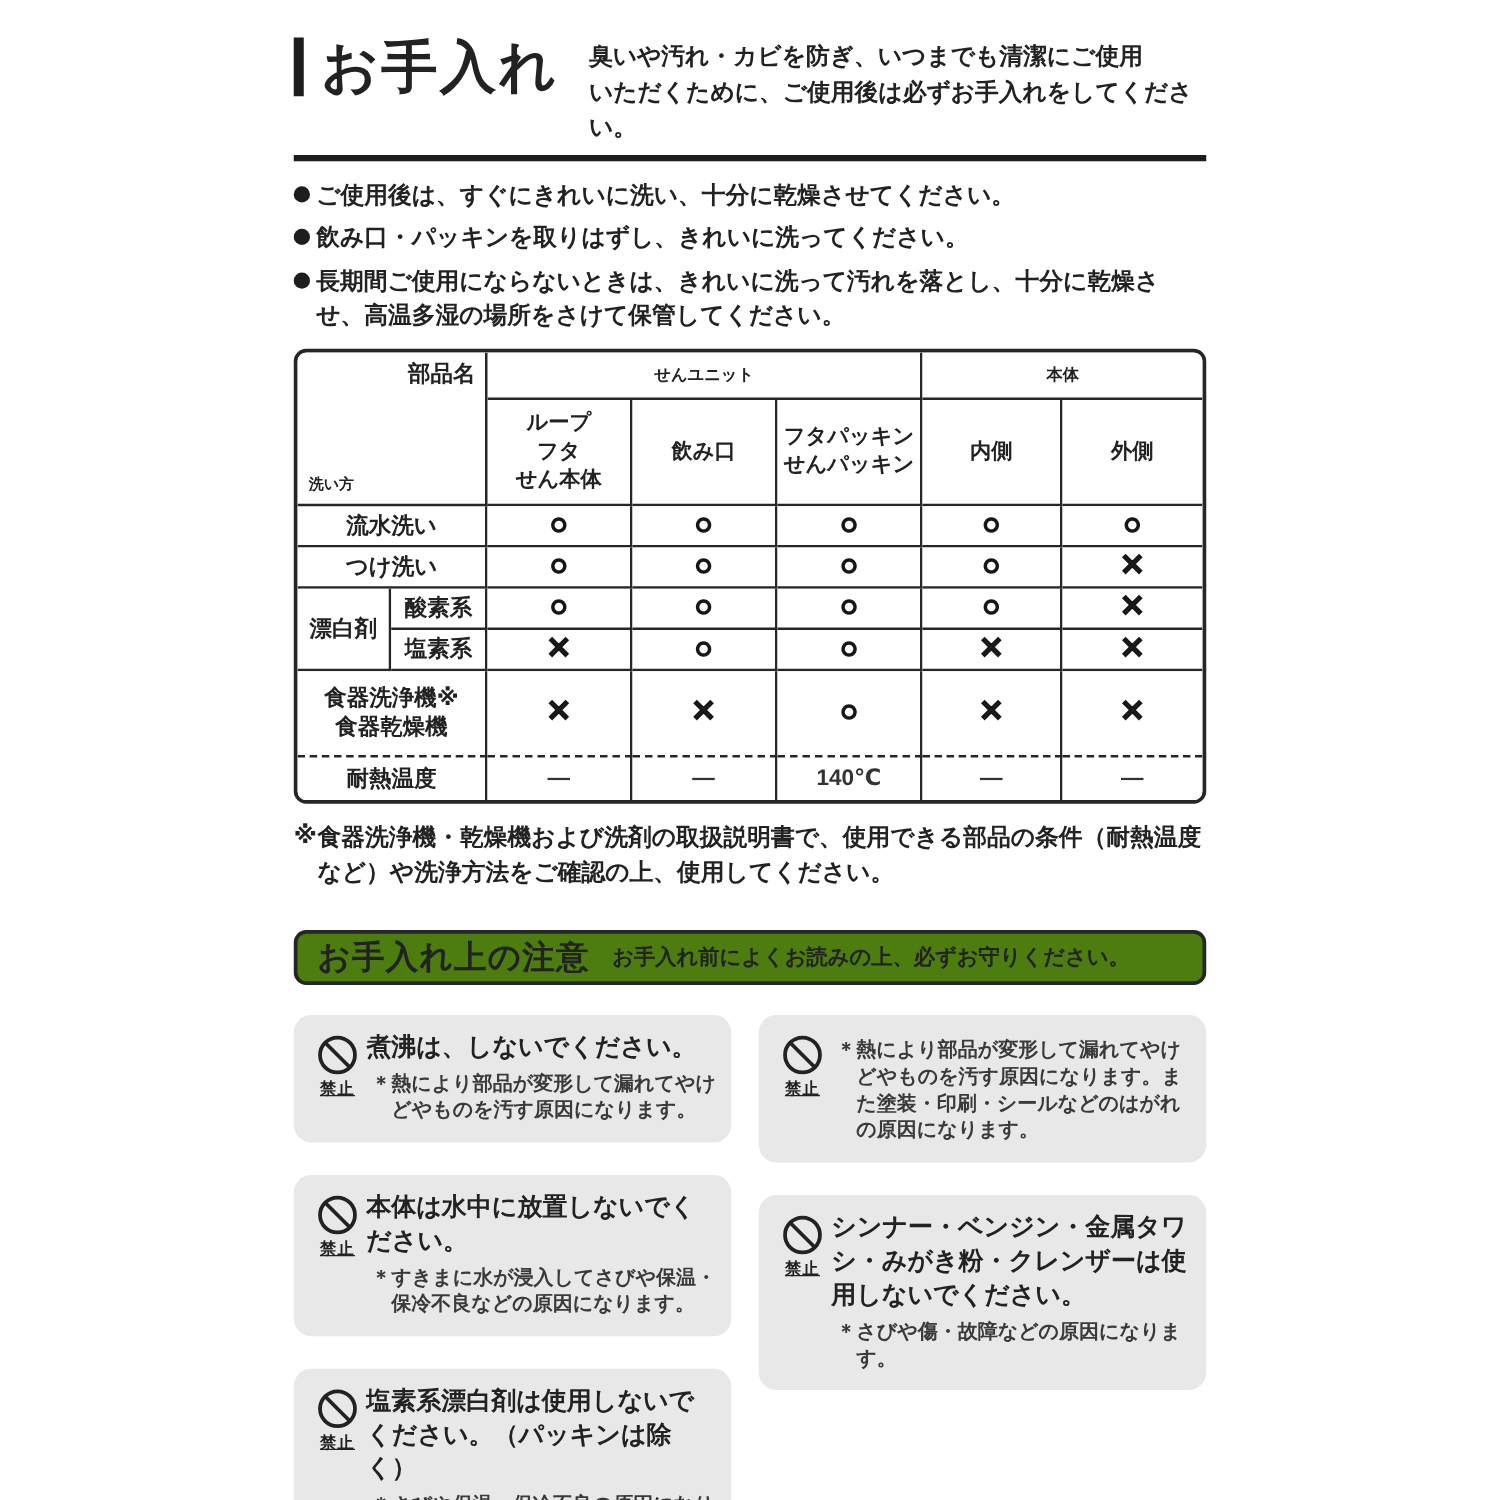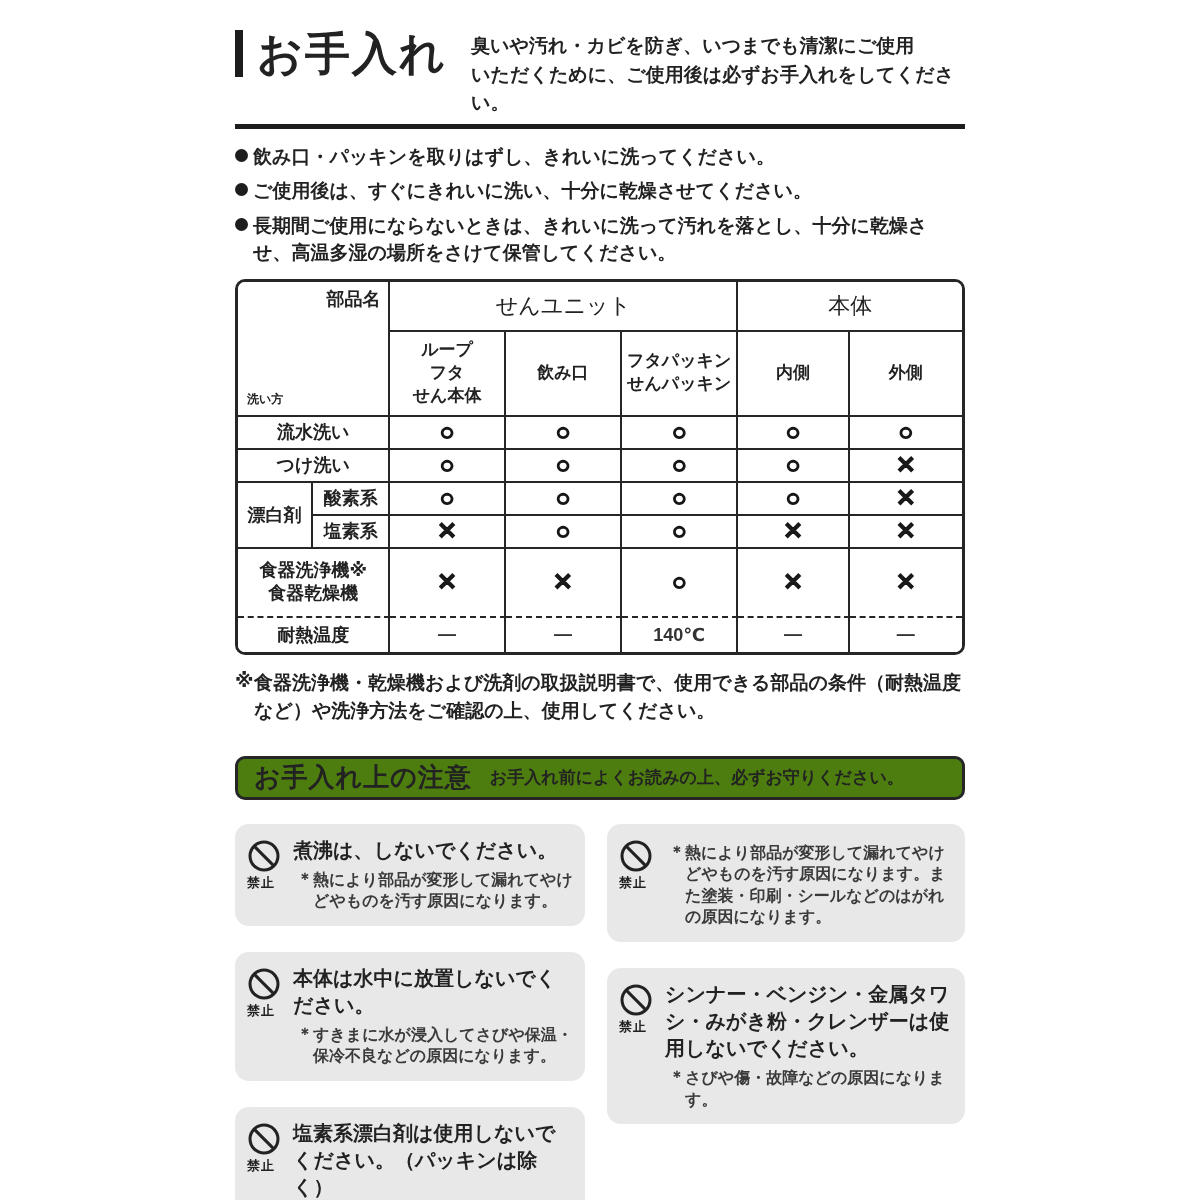--- a/index.html
+++ b/index.html
@@ -49,21 +49,21 @@
   table.care td{
     border-right:2px solid #262626;
     border-bottom:2px solid #262626;
     text-align:center;vertical-align:middle;
     padding:2px 2px;box-sizing:border-box;
     background:#fff;
   }
   table.care tr td:last-child{border-right:none;}
   table.care tr.r-heat td{border-bottom:none;border-top:2px dashed #262626;}
   table.care tr.r-dish td{border-bottom:none;}
-  .h-group{font-size:22px;font-weight:400;height:50px;}
+  .h-group{font-size:13px;font-weight:700;height:38px;}
   .h-part{font-size:17px;font-weight:700;line-height:1.35;height:85px;white-space:pre-line;}
   td.corner{position:relative;padding:0;
     background:
       linear-gradient(to bottom right,
         rgba(0,0,0,0) calc(50% - 1.2px), #2a2a2a calc(50% - 1.2px),
         #2a2a2a calc(50% + 1.2px), rgba(0,0,0,0) calc(50% + 1.2px)) #fff;
   }
   .corner-top{position:absolute;top:5px;right:8px;font-size:18px;font-weight:800;}
   .corner-bottom{position:absolute;bottom:7px;left:9px;font-size:12px;font-weight:800;}
   td.lbl{font-size:18px;font-weight:700;margin-left:36px;}
@@ -99,22 +99,23 @@
     margin-top:24px;
     display:grid;grid-template-columns:350px 358px;column-gap:22px;
   }
   .wcol{display:flex;flex-direction:column;gap:26px;}
   .wbox{
     background:#e8e8e8;border-radius:14px;
     padding:13px 12px 14px 12px;
     display:flex;align-items:flex-start;
   }
   .wicon{
-    flex:0 0 46px;display:flex;flex-direction:column;align-items:flex-start;
+    flex:0 0 46px;display:flex;flex-direction:column;align-items:center;
     padding-top:2px;
+    text-decoration:underline;
   }
   .wicon svg{display:block;}
   .ban-label{font-size:13px;font-weight:800;margin-top:1px;letter-spacing:1px;}
   .wbody{flex:1;min-width:0;}
   .wtitle{font-size:20px;font-weight:800;line-height:1.35;}
   .wnote{display:flex;margin-top:5px;padding-left:4px;}
   .wnote-marker{flex:0 0 15px;font-size:16px;font-weight:600;color:#3a3a3a;}
   .wnote-text{font-size:16px;font-weight:600;line-height:1.35;color:#3a3a3a;}
 </style>
 </head>
@@ -124,25 +125,25 @@
 
   <div class="care-header">
     <div class="care-title">お手入れ</div>
     <div class="care-lead">臭いや汚れ・カビを防ぎ、いつまでも清潔にご使用
 いただくために、ご使用後は必ずお手入れをしてください。</div>
   </div>
 
   <div class="bullets">
     <div class="bullet">
       <span class="bullet-dot"></span>
-      <span class="bullet-text">飲み口・パッキンを取りはずし、きれいに洗ってください。</span>
+      <span class="bullet-text">ご使用後は、すぐにきれいに洗い、十分に乾燥させてください。</span>
     </div>
     <div class="bullet">
       <span class="bullet-dot"></span>
-      <span class="bullet-text">ご使用後は、すぐにきれいに洗い、十分に乾燥させてください。</span>
+      <span class="bullet-text">飲み口・パッキンを取りはずし、きれいに洗ってください。</span>
     </div>
     <div class="bullet">
       <span class="bullet-dot"></span>
       <span class="bullet-text">長期間ご使用にならないときは、きれいに洗って汚れを落とし、十分に乾燥させ、高温多湿の場所をさけて保管してください。</span>
     </div>
   </div>
 
   <div class="table-wrap">
     <table class="care">
       <colgroup>

